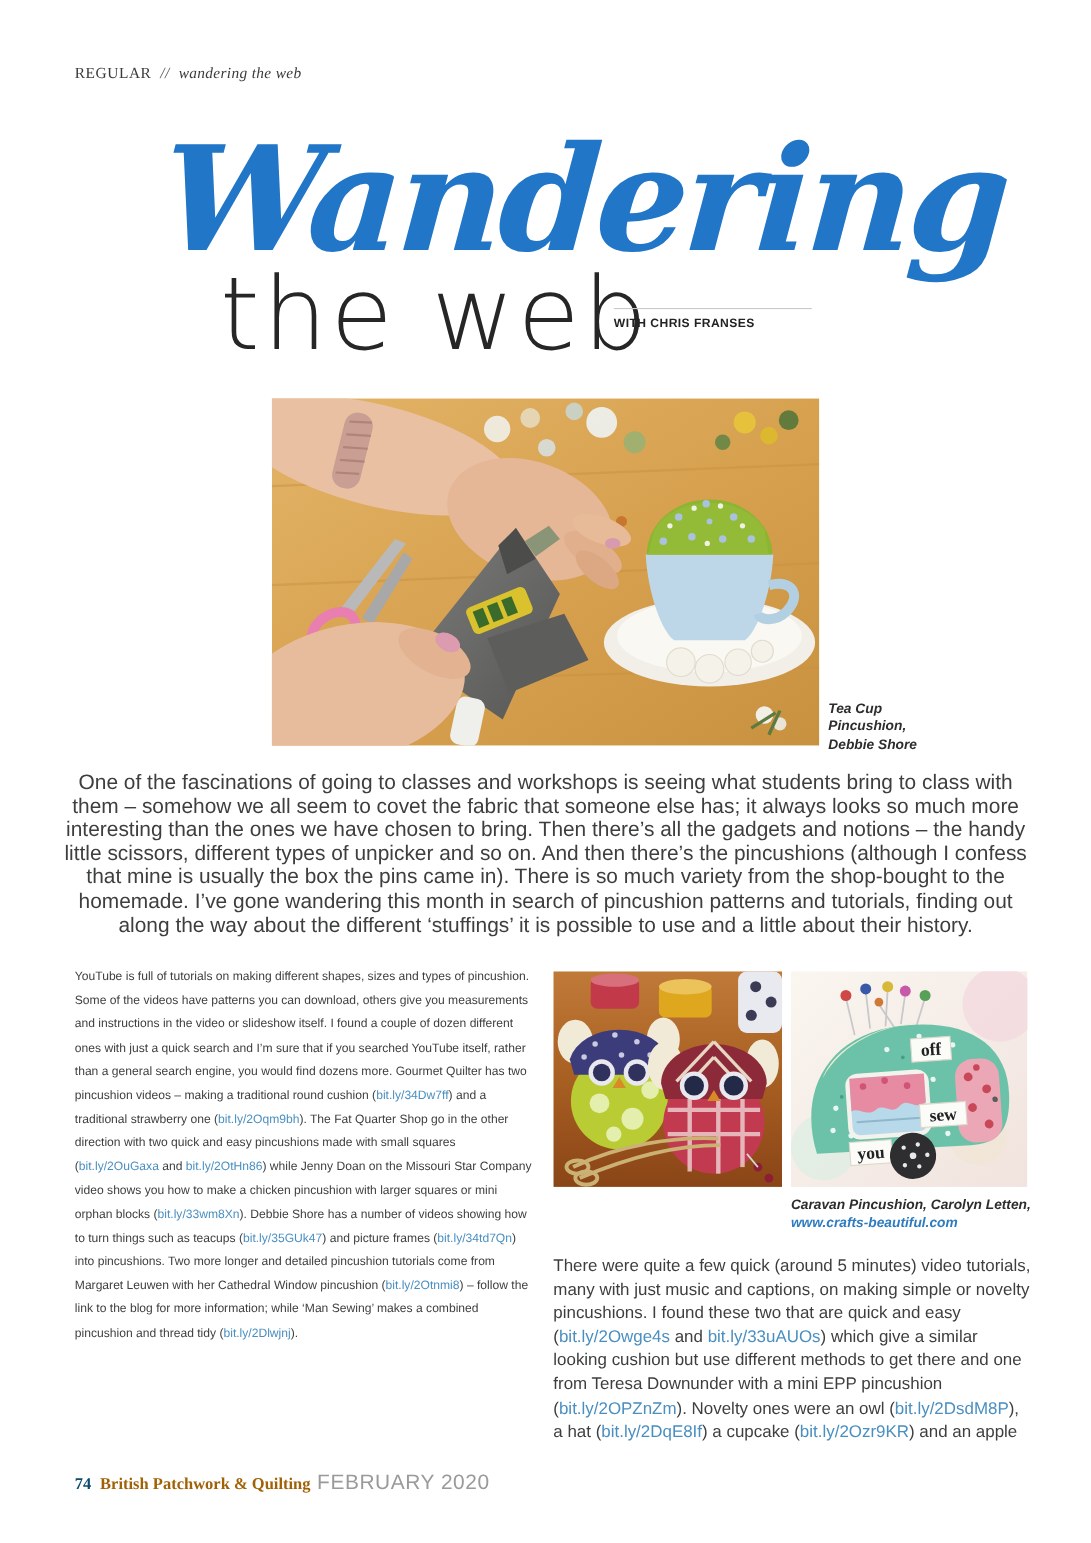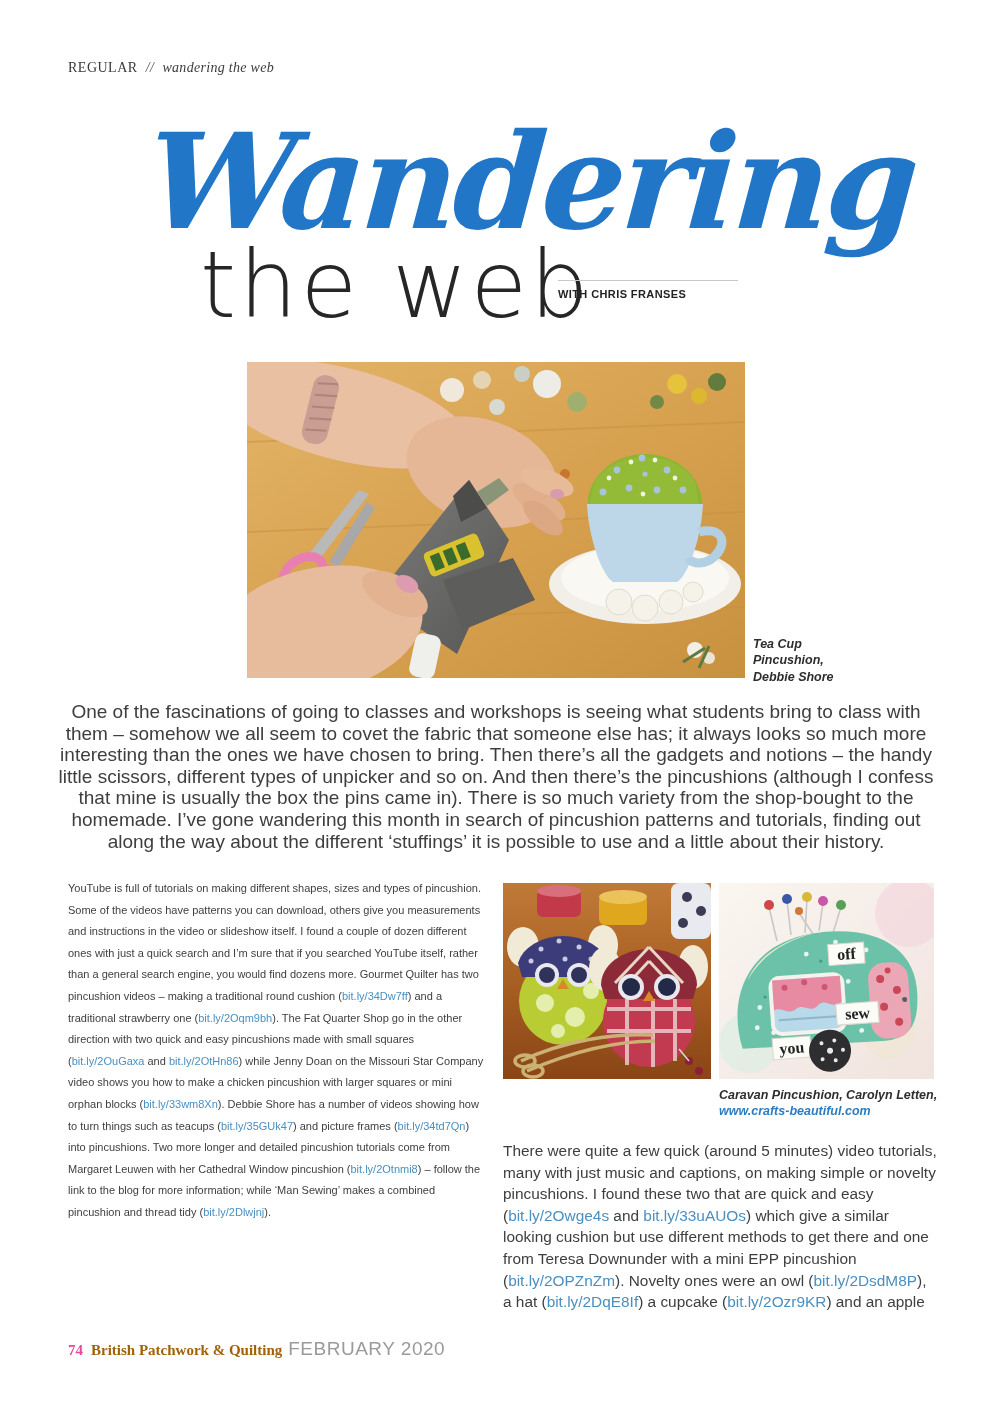--- a/index.html
+++ b/index.html
@@ -45,21 +45,21 @@
   .photo-owl{position:absolute;left:503px;top:883px;width:208px;height:196px;}
   .photo-caravan{position:absolute;left:719px;top:883px;width:215px;height:196px;}
   .img-caption{position:absolute;font-size:12.5px;font-weight:bold;font-style:italic;line-height:1.25;}
   .img-caption .cap-title{color:#2d2d2d;}
   .img-caption .cap-url{color:#2e7cc0;}
   .cap-owl{left:503px;top:1088px;width:210px;}
   .cap-caravan{left:719px;top:1088px;width:220px;}
 
   
   .footer{position:absolute;left:68px;top:1338px;font-size:15px;white-space:nowrap;}
-  .footer .pno{font-family:"Liberation Serif",serif;font-weight:bold;color:#ec4899;margin-right:8px;}
+  .footer .pno{font-family:"Liberation Serif",serif;font-weight:bold;color:#0c4a6e;margin-right:8px;}
   .footer .mag{font-family:"Liberation Serif",serif;font-weight:bold;color:#a16207;}
   .footer .issue{font-size:19px;color:#9a9a9a;margin-left:6px;letter-spacing:.5px;}
 </style>
 </head>
 <body>
 
 <div class="page">
 
   <div class="kicker">
     <span>REGULAR</span>

